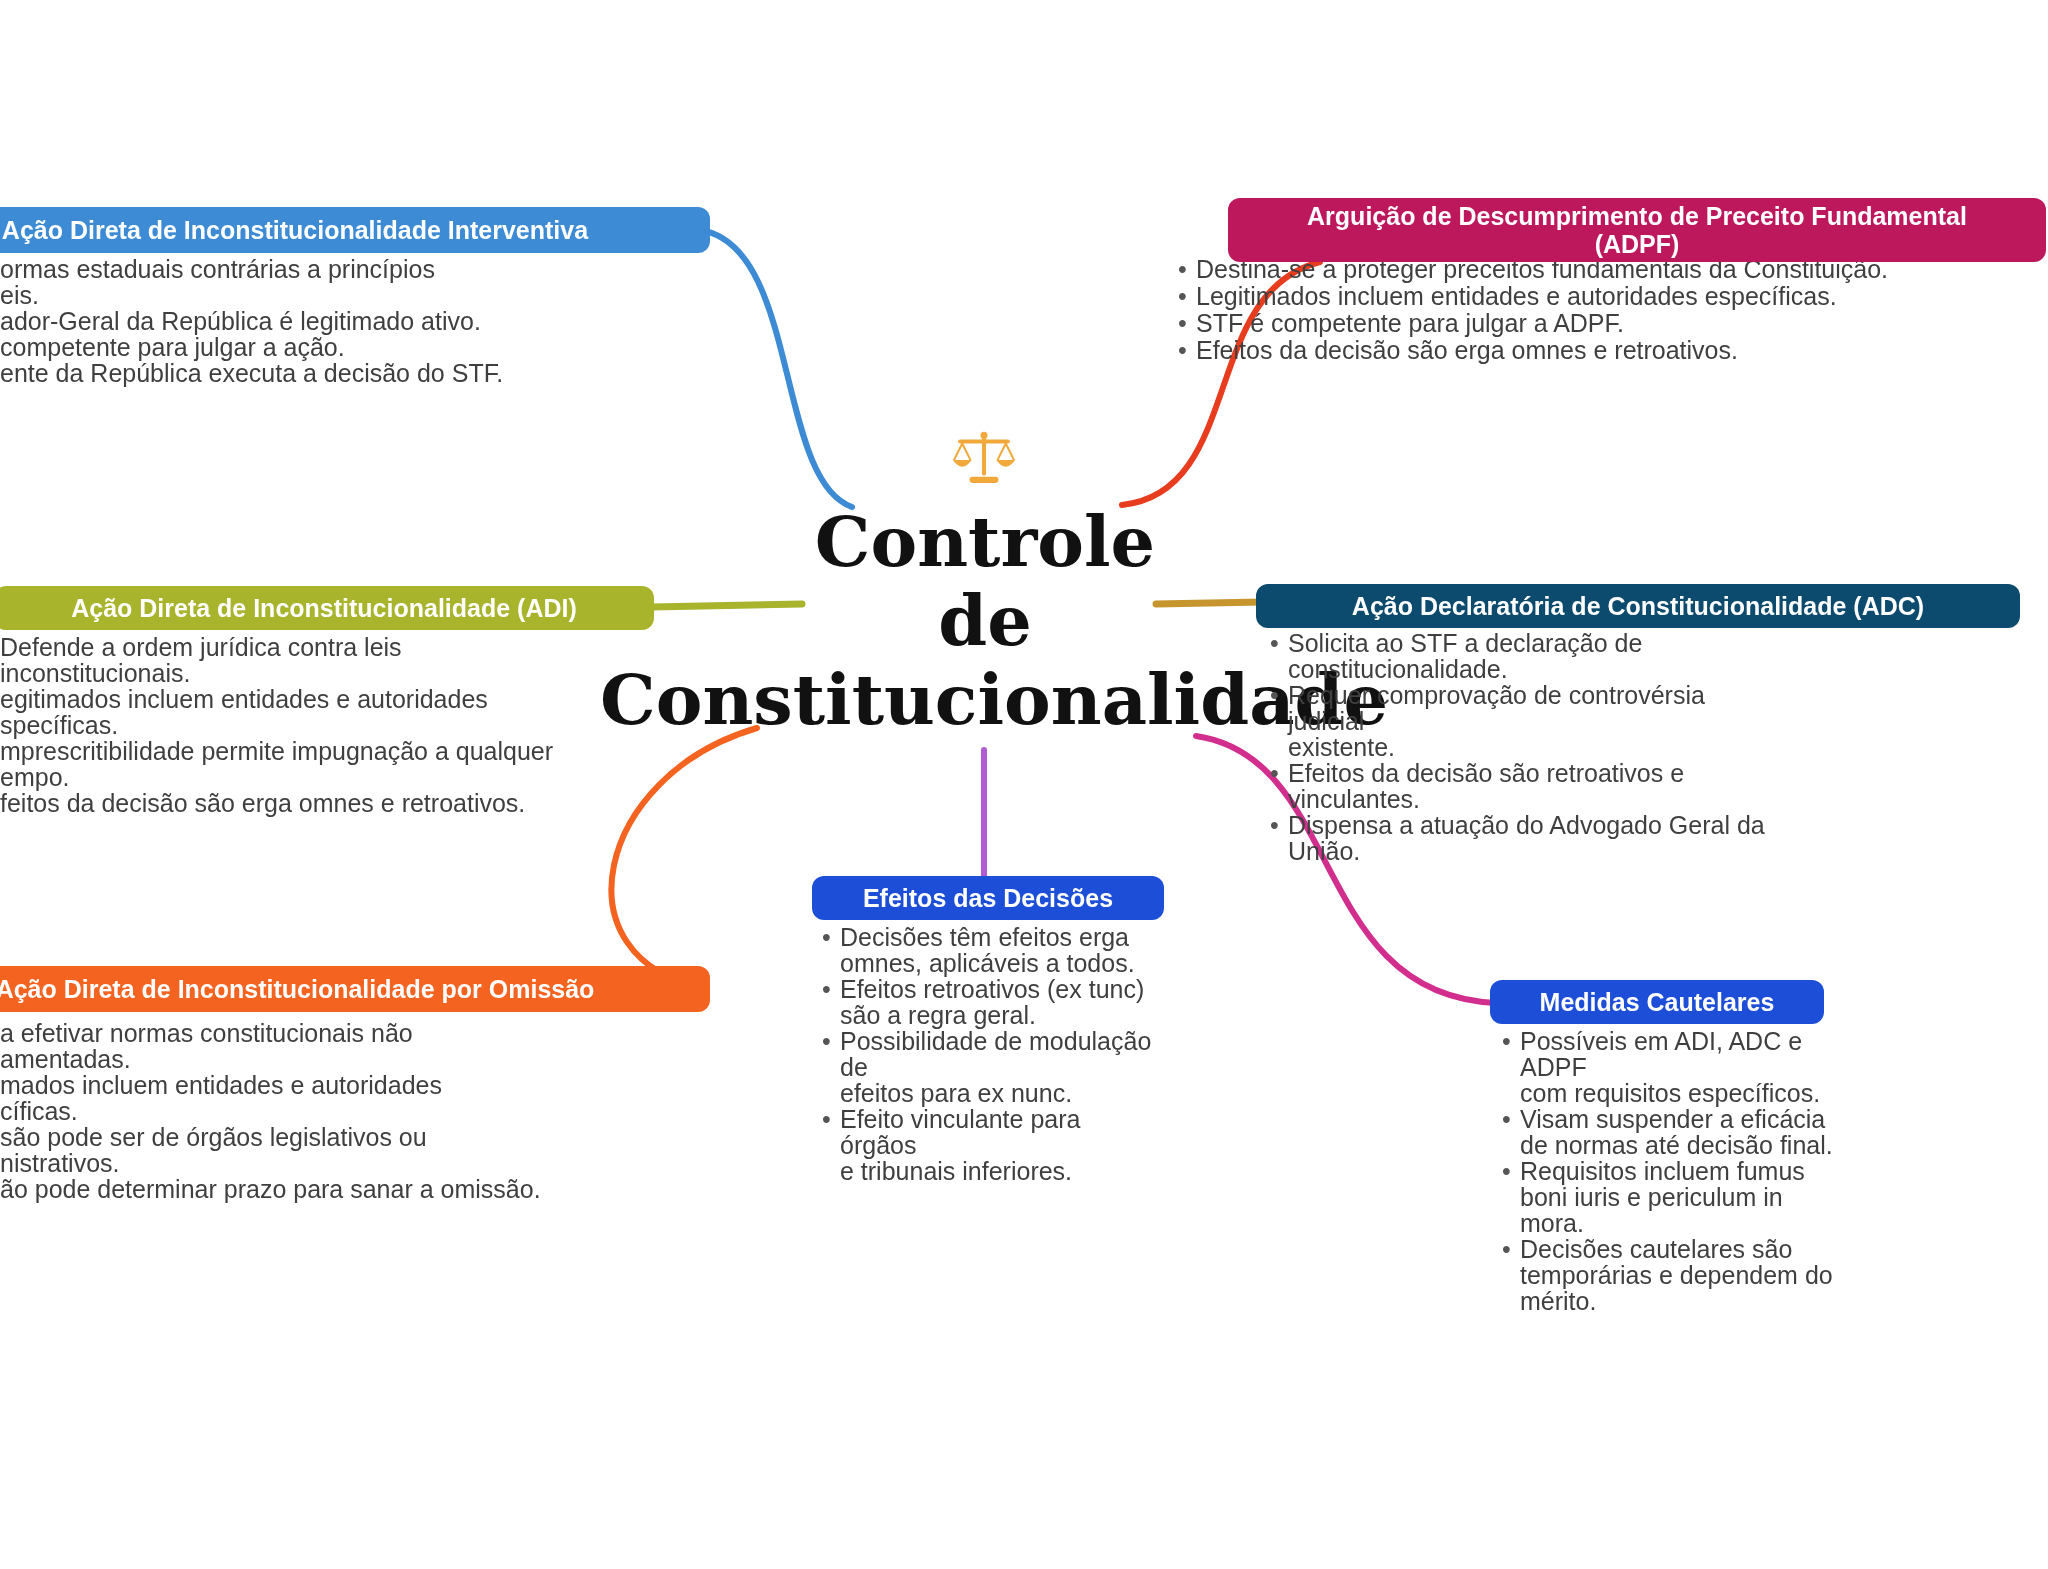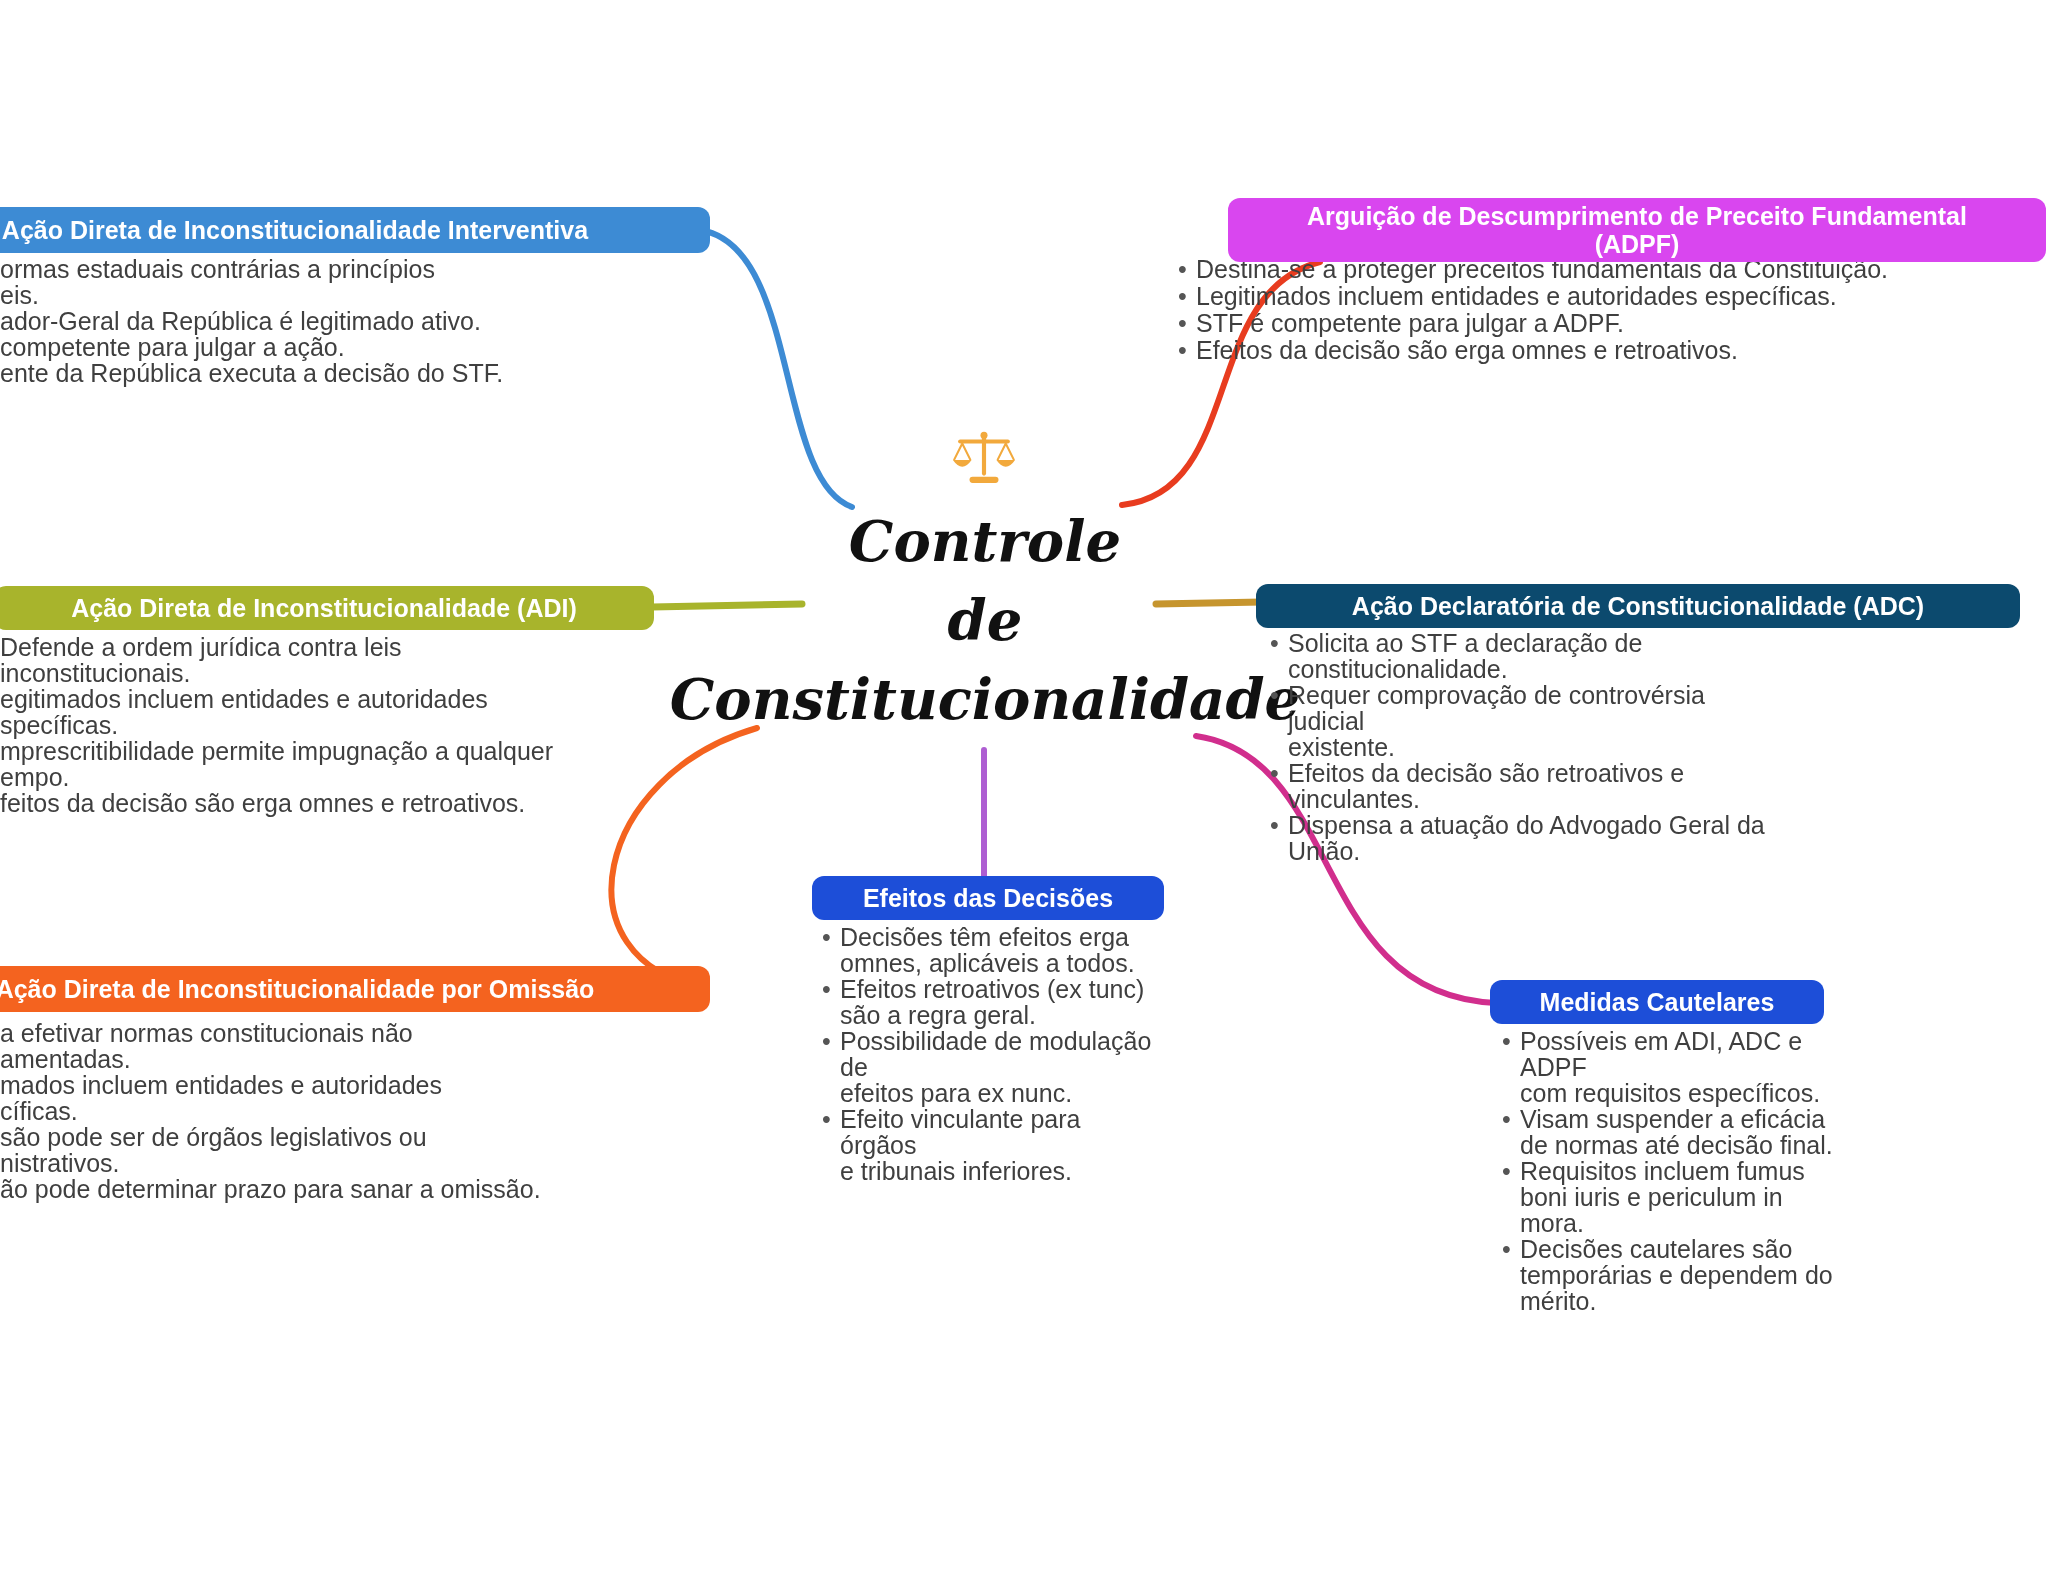--- a/index.html
+++ b/index.html
@@ -14,21 +14,21 @@
   #edges{position:absolute;left:0;top:0;z-index:1;pointer-events:none;}
   .node{
     position:absolute;z-index:3;
     border-radius:12px;
     color:#fff;font-weight:bold;
     display:flex;align-items:center;justify-content:center;
     text-align:center;white-space:pre-line;
     font-size:25px;line-height:28px;
   }
   .node-blue{background:#3d8bd4;}
-  .node-red{background:#d946ef;}
+  .node-red{background:#be185d;}
   .node-olive{background:#a8b42c;}
   .node-gold{background:#0c4a6e;}
   .node-orange{background:#f4631f;}
   .node-purple{background:#1d4ed8;}
   .node-pink{background:#1d4ed8;}
   .bullets{
     position:absolute;z-index:2;
     list-style:none;margin:0;padding:0;
     font-size:25px;line-height:26px;color:#3f3f3f;
   }
@@ -48,22 +48,22 @@
   .n-adi{left:-6px;top:586px;width:660px;height:44px;}
   .n-adc{left:1256px;top:584px;width:764px;height:44px;}
   .n-omissao{left:-120px;top:966px;width:830px;height:46px;}
   .n-efeitos{left:812px;top:876px;width:352px;height:44px;}
   .n-cautelares{left:1490px;top:980px;width:334px;height:44px;}
   #center-title{
     position:absolute;z-index:2;
     left:600px;top:502px;width:770px;
     text-align:center;
     font-family:"DejaVu Serif", serif;
-    font-style:italic;font-weight:700;
-    font-size:56px;line-height:79px;color:#111;
+    font-weight:700;
+    font-size:70px;line-height:79px;color:#111;
   }
   #scales{position:absolute;z-index:2;left:950px;top:428px;width:68px;height:58px;}
 </style>
 </head>
 <body>
 
 <div id="canvas">
 
   <svg id="edges" width="2048" height="1569" viewBox="0 0 2048 1569">
     <path d="M 700 230 C 800 245, 775 480, 852 507" stroke="#3d8bd4" stroke-width="6" fill="none" stroke-linecap="round"></path>

